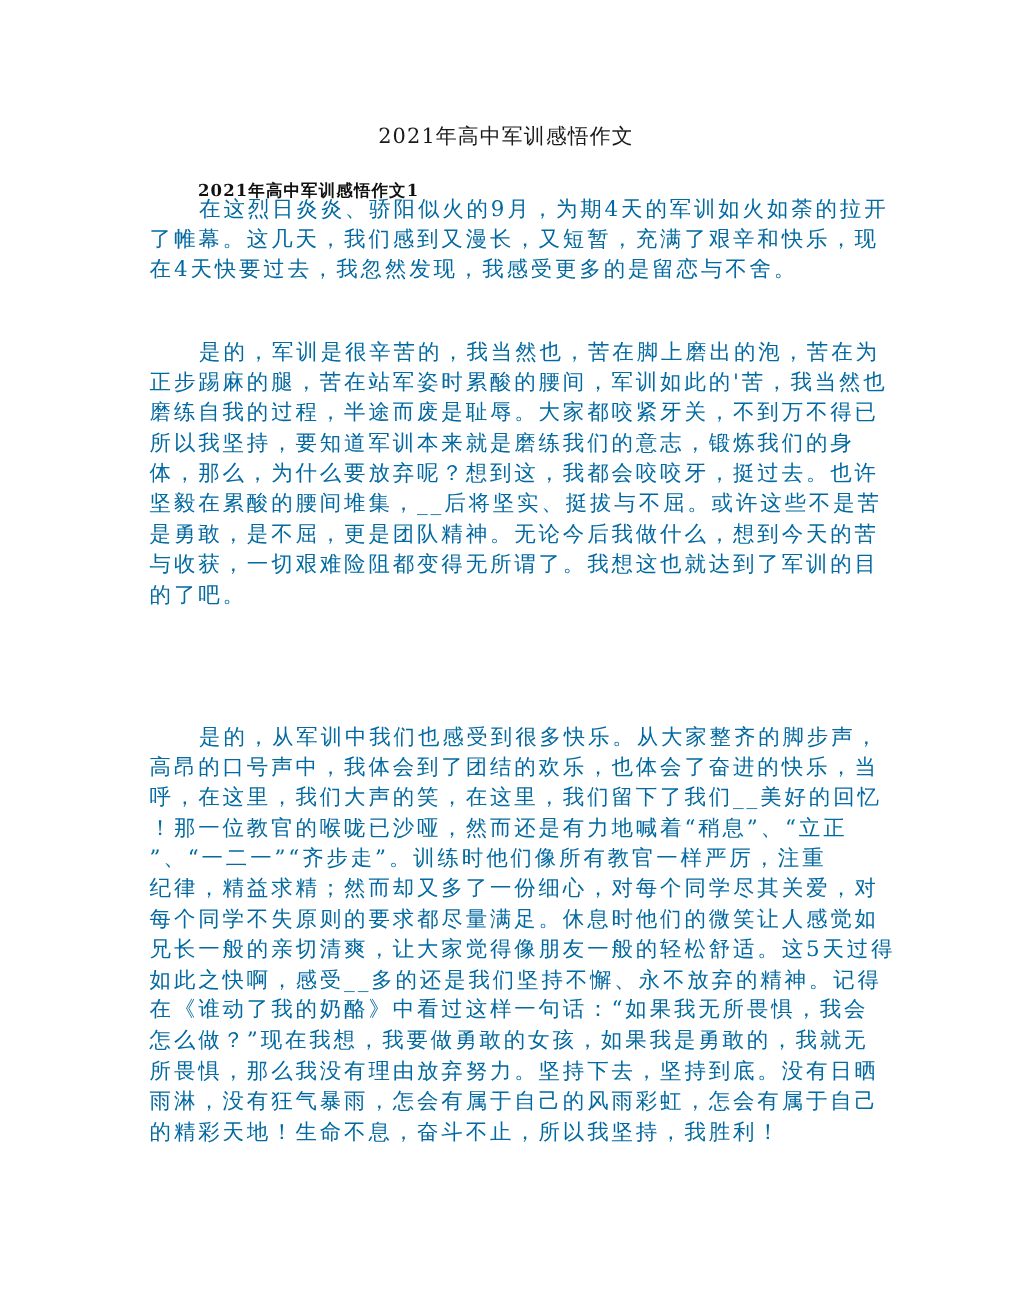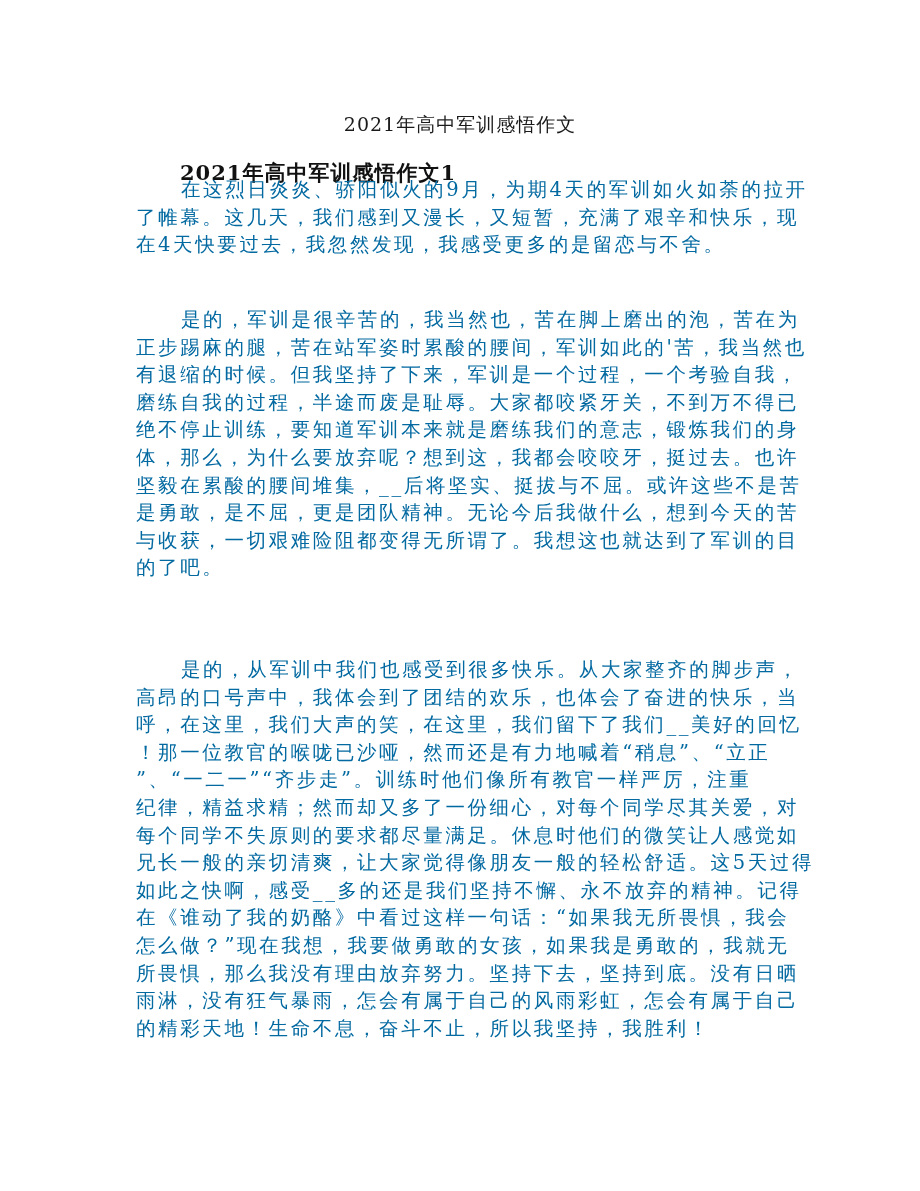--- a/index.html
+++ b/index.html
@@ -30,21 +30,21 @@
       text-align: center;
       font-size: 19px;
       line-height: 28px;
       letter-spacing: 1px;
       color: #1a1a1a;
     }
     .section-heading {
       position: absolute;
       top: 159px;
       left: 180px;
-      font-size: 21px;
+      font-size: 15px;
       font-weight: bold;
       line-height: 28px;
       letter-spacing: 1px;
       color: #111111;
     }
     .para {
       position: absolute;
       left: 136px;
       width: 640px;
     }
@@ -72,23 +72,22 @@
 
   <div class="para" style="top:176px;">
     <span class="line indent">在这烈日炎炎、骄阳似火的9月，为期4天的军训如火如荼的拉开</span>
     <span class="line">了帷幕。这几天，我们感到又漫长，又短暂，充满了艰辛和快乐，现</span>
     <span class="line">在4天快要过去，我忽然发现，我感受更多的是留恋与不舍。</span>
   </div>
 
   <div class="para" style="top:306px;">
     <span class="line indent">是的，军训是很辛苦的，我当然也，苦在脚上磨出的泡，苦在为</span>
     <span class="line">正步踢麻的腿，苦在站军姿时累酸的腰间，军训如此的'苦，我当然也</span>
-    <span class="line">有退缩的时候。但我坚持了下来，军训是一个过程，一个考验自我，</span>
     <span class="line">磨练自我的过程，半途而废是耻辱。大家都咬紧牙关，不到万不得已</span>
-    <span class="line">绝不停止训练，要知道军训本来就是磨练我们的意志，锻炼我们的身</span>
+    <span class="line">所以我坚持，要知道军训本来就是磨练我们的意志，锻炼我们的身</span>
     <span class="line">体，那么，为什么要放弃呢？想到这，我都会咬咬牙，挺过去。也许</span>
     <span class="line">坚毅在累酸的腰间堆集，__后将坚实、挺拔与不屈。或许这些不是苦</span>
     <span class="line">是勇敢，是不屈，更是团队精神。无论今后我做什么，想到今天的苦</span>
     <span class="line">与收获，一切艰难险阻都变得无所谓了。我想这也就达到了军训的目</span>
     <span class="line">的了吧。</span>
   </div>
 
   <div class="para" style="top:656px;">
     <span class="line indent">是的，从军训中我们也感受到很多快乐。从大家整齐的脚步声，</span>
     <span class="line">高昂的口号声中，我体会到了团结的欢乐，也体会了奋进的快乐，当</span>

